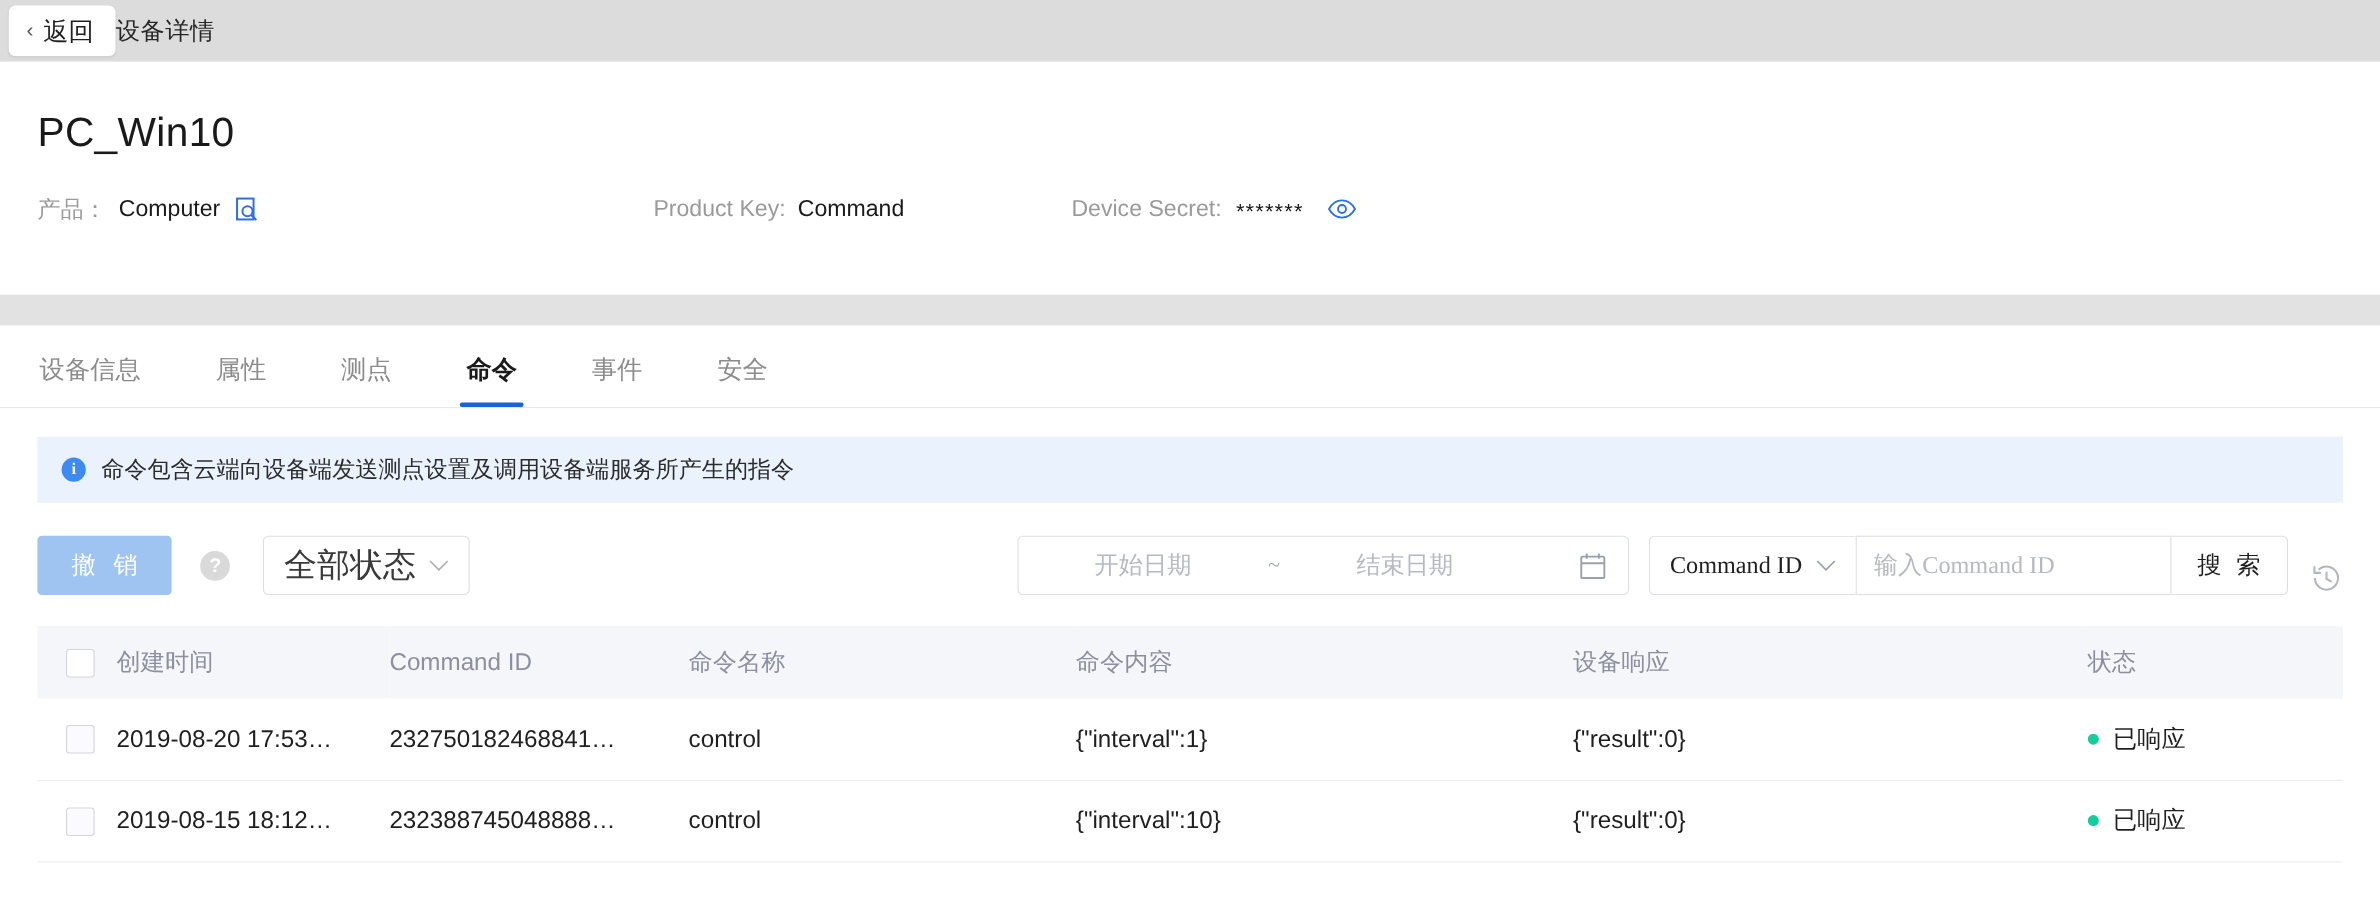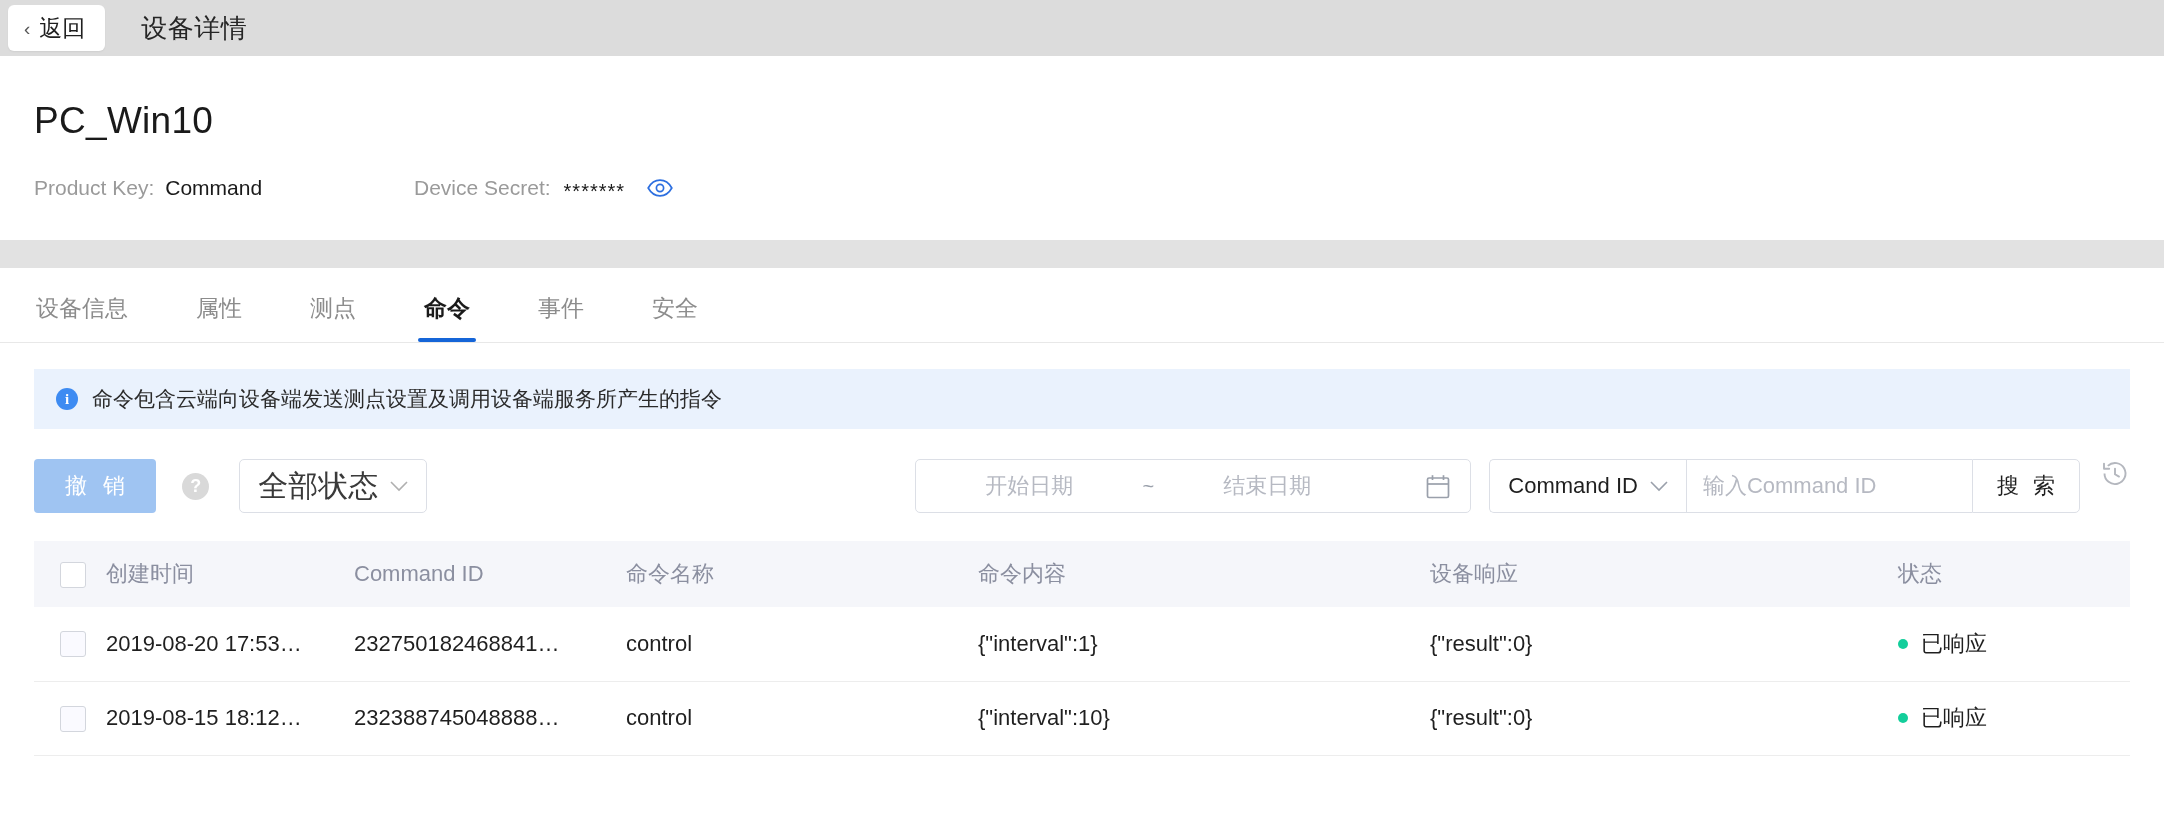--- a/index.html
+++ b/index.html
@@ -33,30 +33,29 @@
     cursor: pointer;
     box-shadow: 0 1px 2px rgba(0,0,0,.06);
   }
   .back-chevron {
     font-size: 19px;
     color: #555;
     margin-right: 9px;
     line-height: 1;
   }
   .topbar-title {
-    font-size: 26px;
+    font-size: 22px;
     color: #262626;
-    margin-left: 36px;
     letter-spacing: .5px;
   }
 
   
   .device-header {
     background: #ffffff;
-    padding: 44px 0 40px 34px;
+    padding: 44px 0 64px 34px;
   }
   .device-name {
     font-size: 37px;
     font-weight: 400;
     color: #1a1a1a;
     letter-spacing: .3px;
   }
   .meta-row {
     display: flex;
     align-items: center;
@@ -201,21 +200,22 @@
   .caret {
     margin-left: 12px;
     color: #b0b0b0;
     font-size: 17px;
     line-height: 1;
   }
 
   .toolbar-right {
     margin-left: auto;
     display: flex;
-    align-items: flex-start;
+    align-items: flex-end;
+    font-family: Liberation Serif, serif;
   }
   .daterange {
     height: 54px;
     border: 1px solid #dcdfe6;
     border-radius: 5px;
     display: flex;
     align-items: center;
     background: #fff;
     padding: 0 20px;
     width: 556px;
@@ -343,20 +343,31 @@
     <span>返回</span>
   </div>
   <div class="topbar-title">设备详情</div>
 </div>
 
 <div class="device-header">
   <div class="device-name">PC_Win10</div>
 
   <div class="meta-row">
 
+    <div class="meta-item product">
+      <span class="meta-label">产品：</span>
+      <span class="meta-value">Computer</span>
+      <span class="product-icon">
+        <svg width="22" height="24" viewBox="0 0 22 24" fill="none">
+          <rect x="1.5" y="1.5" width="15" height="19" stroke="#2d6fe0" stroke-width="1.8"></rect>
+          <circle cx="11" cy="13" r="4.6" stroke="#2d6fe0" stroke-width="1.8" fill="none"></circle>
+          <line x1="14.4" y1="16.4" x2="19" y2="21" stroke="#2d6fe0" stroke-width="1.8"></line>
+        </svg>
+      </span>
+    </div>
 
     <div class="meta-item pkey">
       <span class="meta-label">Product Key:</span>
       <span class="meta-value">Command</span>
     </div>
 
 
     <div class="meta-item secret">
       <span class="meta-label">Device Secret:</span>
       <span class="secret-dots">*******</span>

